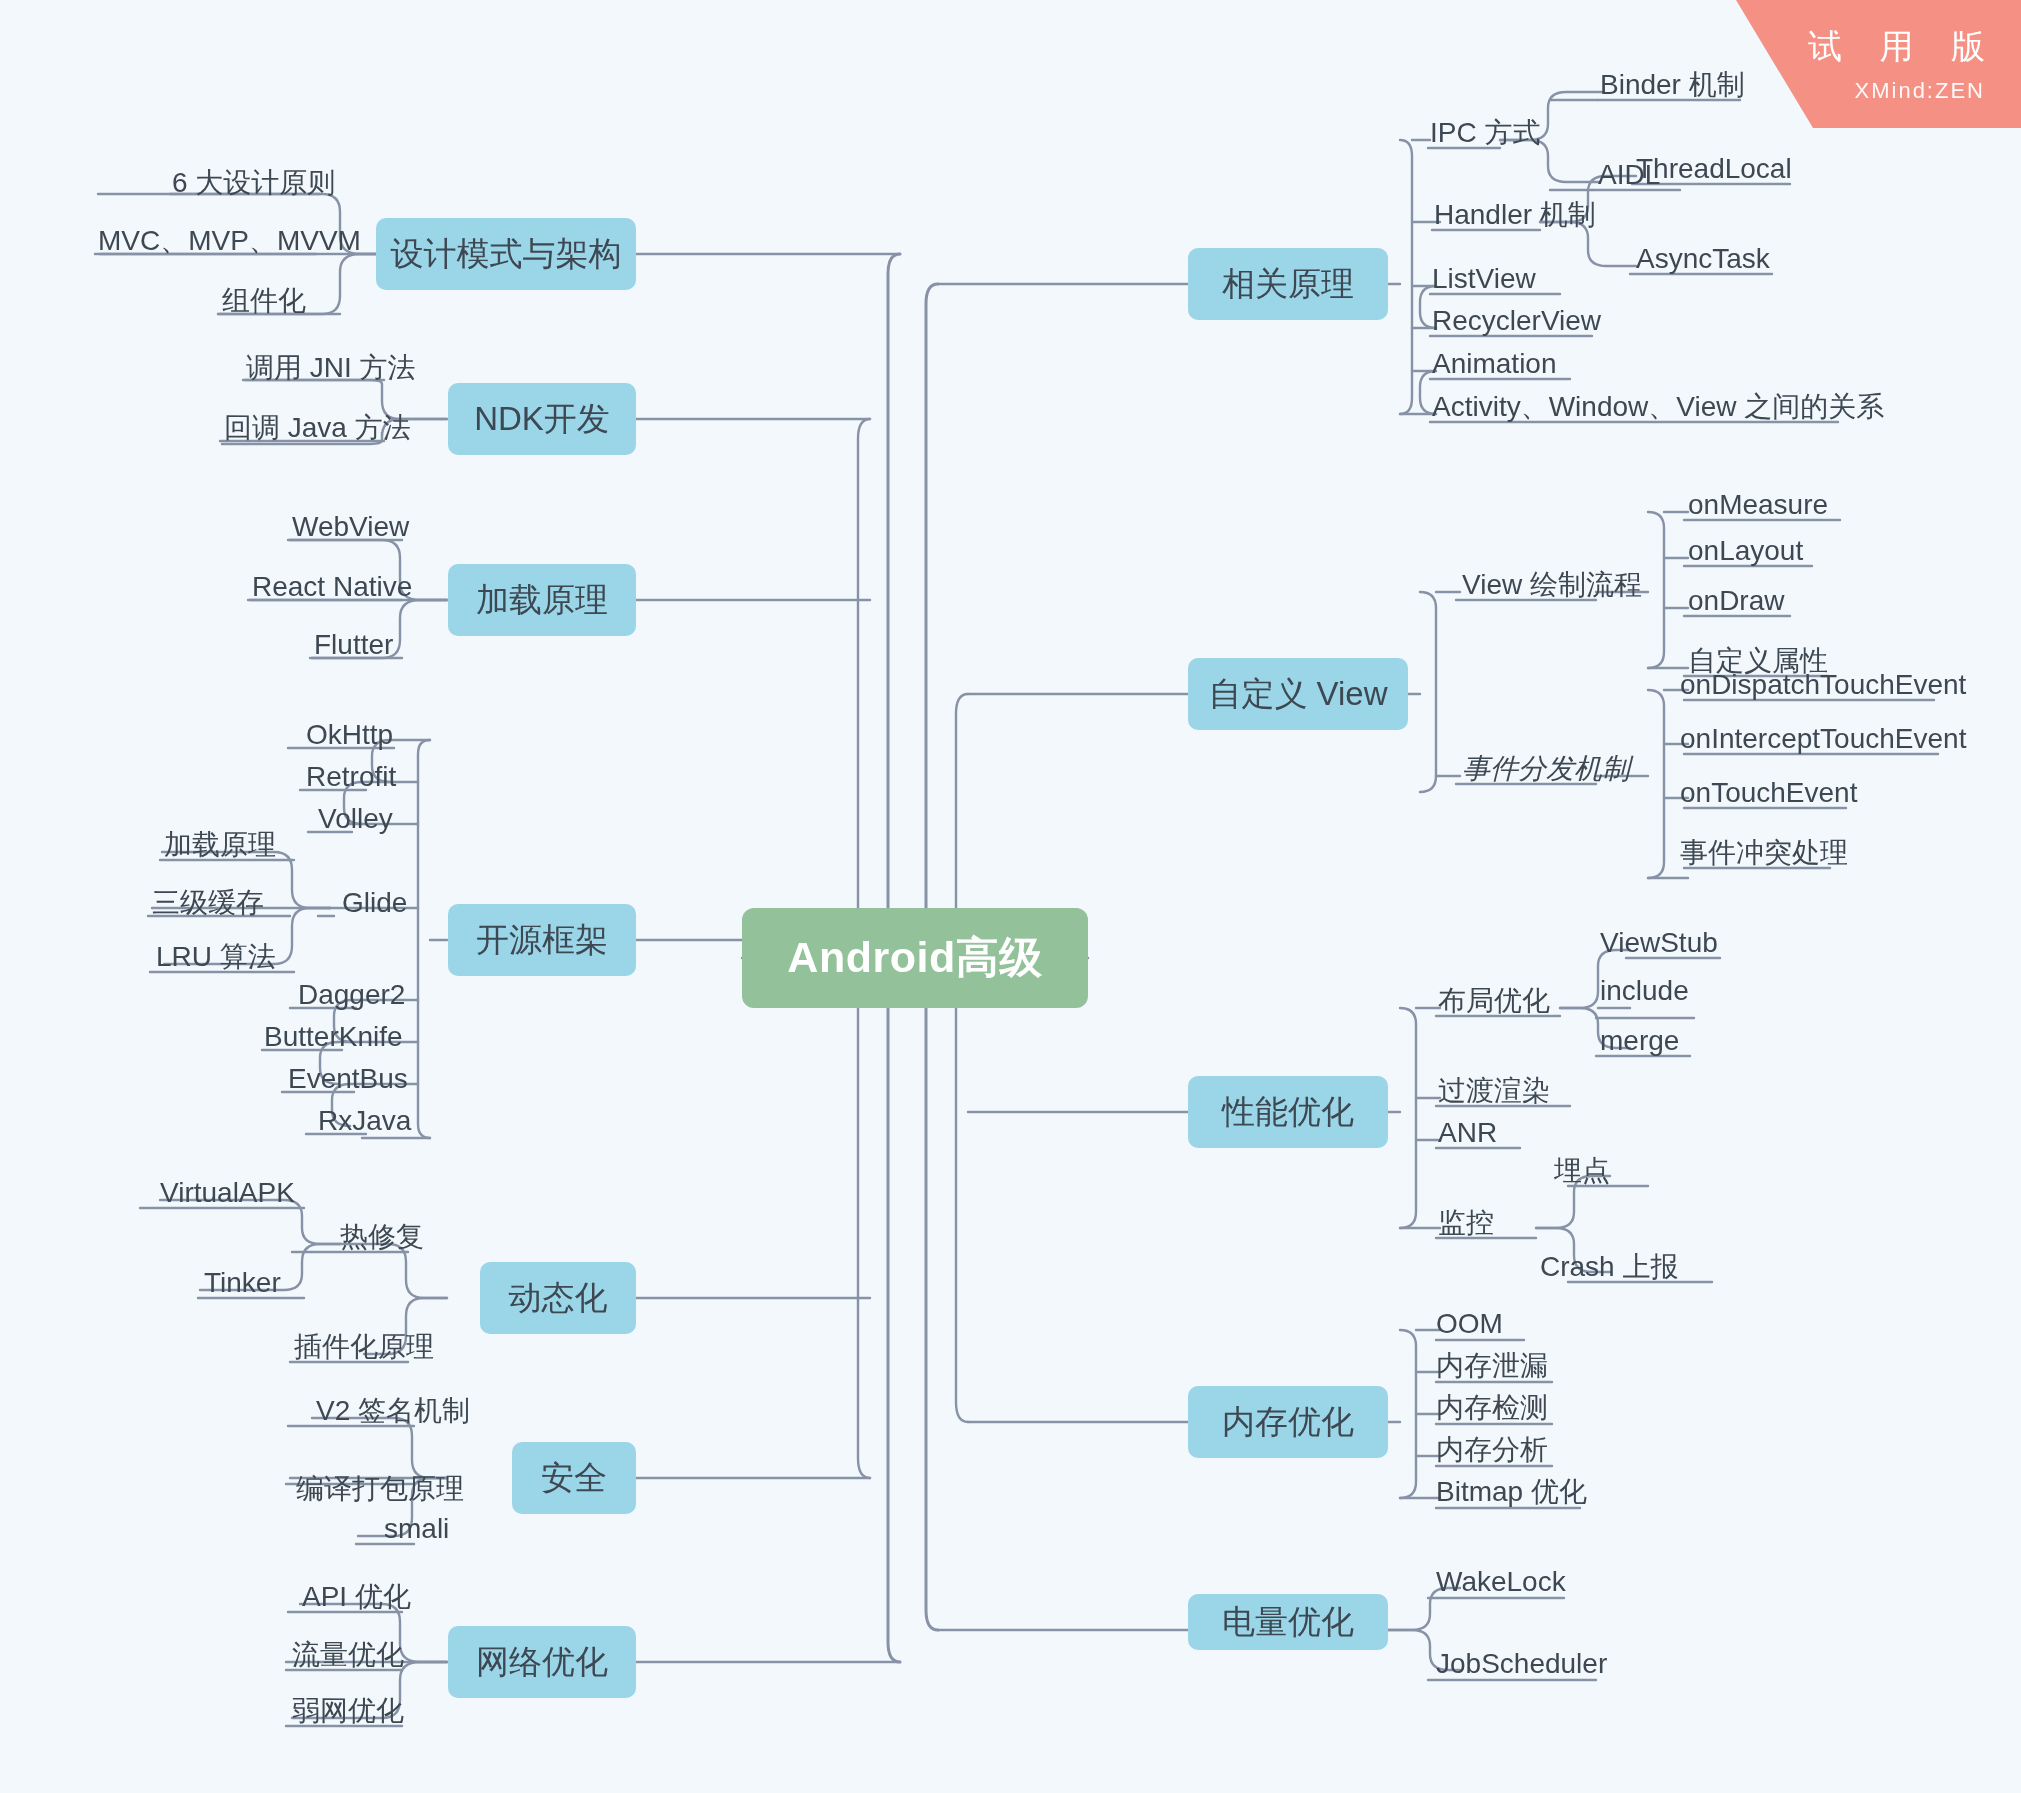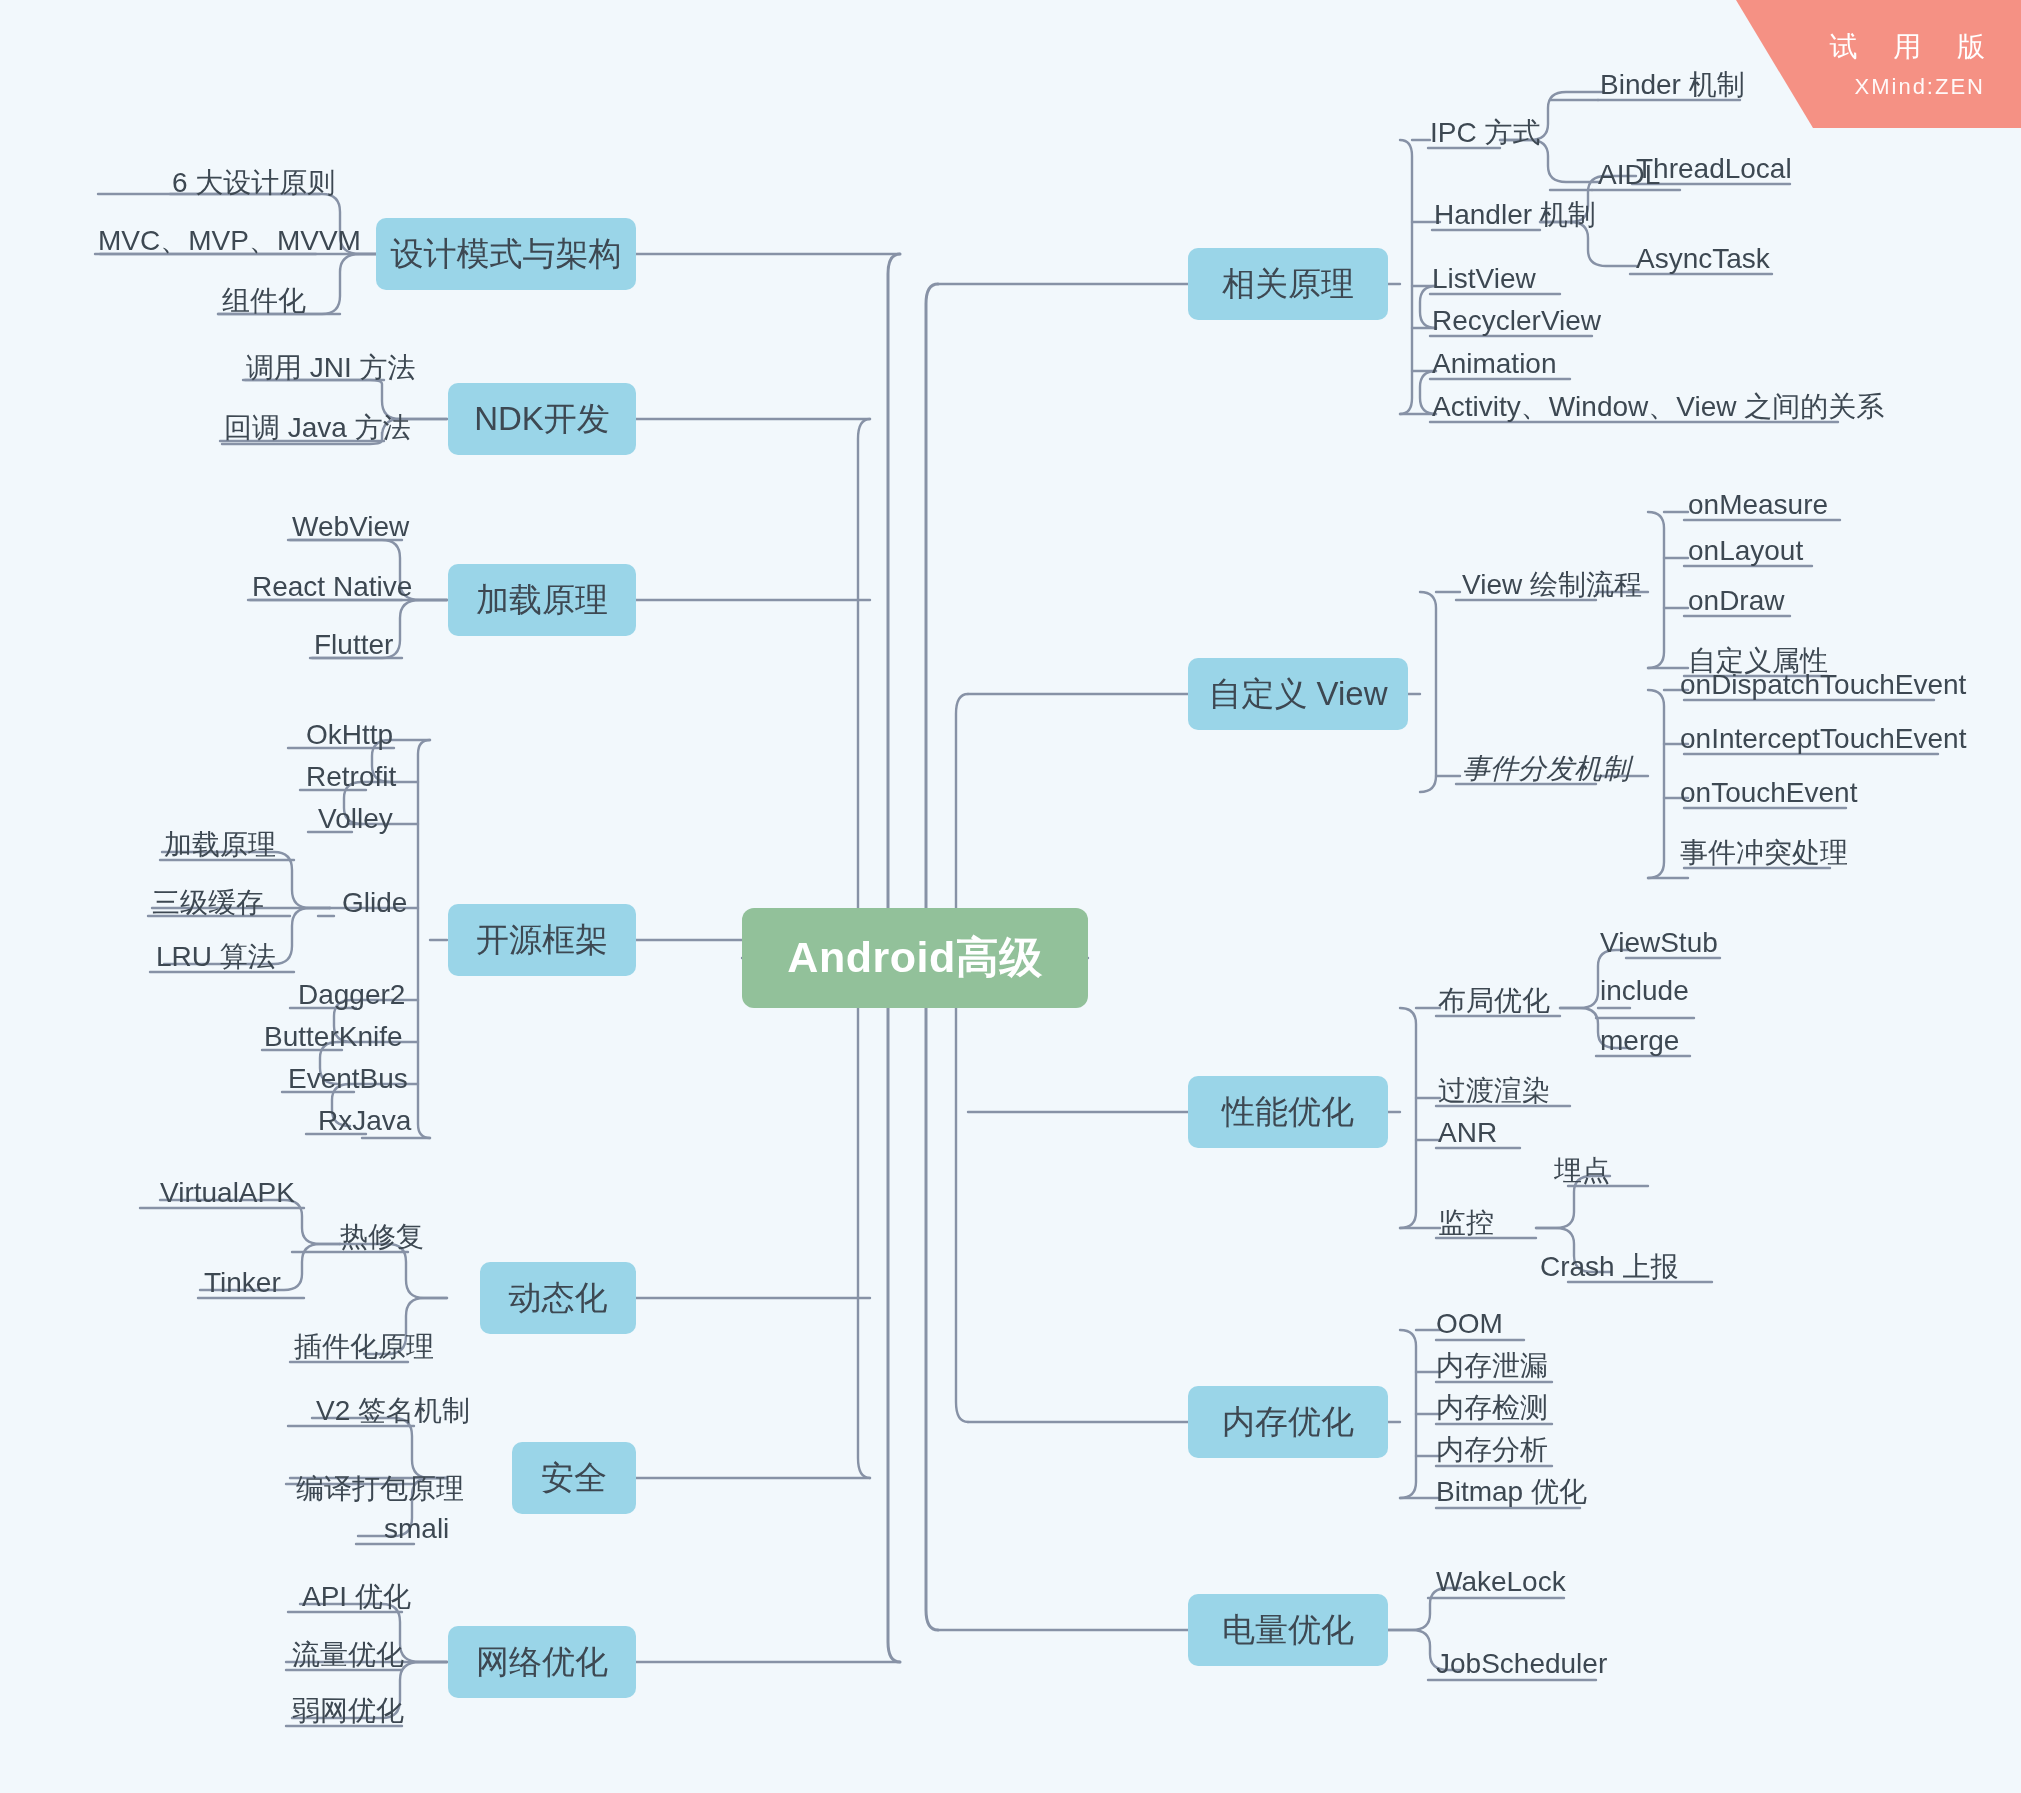--- a/index.html
+++ b/index.html
@@ -49,21 +49,21 @@
   #watermark{
     position:absolute;top:0;right:0;
     width:380px;height:128px;
     background:#f59184;
     -webkit-clip-path:polygon(95px 0, 380px 0, 380px 128px, 172px 128px);
     clip-path:polygon(95px 0, 380px 0, 380px 128px, 172px 128px);
     color:#ffffff;
     display:flex;flex-direction:column;align-items:flex-end;justify-content:center;
     padding-right:36px;box-sizing:border-box;
   }
-  #watermark .wm-title{font-size:28px;letter-spacing:14px;font-weight:300;margin-right:-14px;text-align:right;}
+  #watermark .wm-title{font-size:34px;letter-spacing:14px;font-weight:300;margin-right:-14px;text-align:right;}
   #watermark .wm-sub{font-size:22px;letter-spacing:2px;margin-top:8px;opacity:.95;}
 </style>
 </head>
 <body>
 
 <div id="canvas">
 
   <svg id="wires" viewBox="0 0 2021 1793">
     <g fill="none" stroke="#8792a6" stroke-width="2.4" stroke-linecap="round">
 
@@ -300,21 +300,21 @@
   </div>
   <div class="node l1" style="left:1188px;top:658px;width:220px;height:72px;">
     <span>自定义 View</span>
   </div>
   <div class="node l1" style="left:1188px;top:1076px;width:200px;height:72px;">
     <span>性能优化</span>
   </div>
   <div class="node l1" style="left:1188px;top:1386px;width:200px;height:72px;">
     <span>内存优化</span>
   </div>
-  <div class="node l1" style="left:1188px;top:1594px;width:200px;height:72px;">
+  <div class="node l1" style="left:1188px;top:1594px;width:200px;height:56px;">
     <span>电量优化</span>
   </div>
 
   <div class="leaf" style="left:172px;top:169px;">6 大设计原则</div>
   <div class="leaf" style="left:98px;top:227px;">MVC、MVP、MVVM</div>
   <div class="leaf" style="left:222px;top:287px;">组件化</div>
 
   <div class="leaf" style="left:246px;top:354px;">调用 JNI 方法</div>
   <div class="leaf" style="left:224px;top:414px;">回调 Java 方法</div>
 

